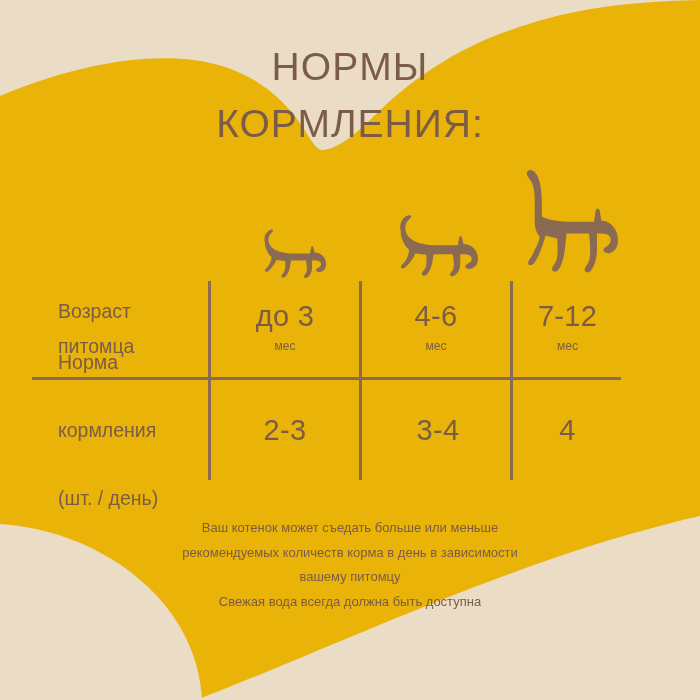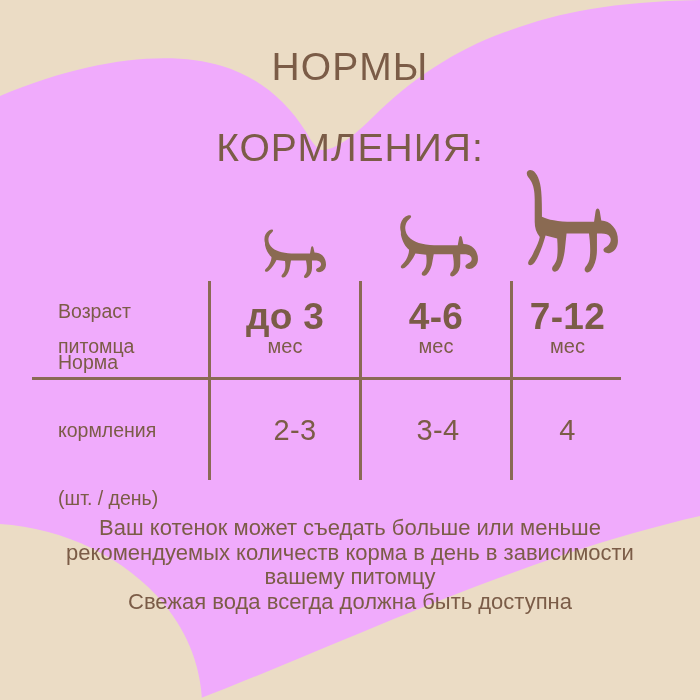--- a/index.html
+++ b/index.html
@@ -10,21 +10,21 @@
     width: 700px;
     height: 700px;
     background: #ffffff;
     font-family: "Liberation Sans", sans-serif;
     overflow: hidden;
   }
   #poster {
     position: relative;
     width: 700px;
     height: 700px;
-    background: #f0abfc;
+    background: #eab308;
     overflow: hidden;
   }
 
   
   .bg-layer {
     position: absolute;
     inset: 0;
     width: 700px;
     height: 700px;
     pointer-events: none;
@@ -44,21 +44,20 @@
     font-family: "Liberation Sans", sans-serif;
     font-size: 39px;
     line-height: 57px;
     letter-spacing: 1.2px;
     font-weight: 400;
     color: #7b5c47;
     text-transform: uppercase;
   }
   .title-line.l2 {
     letter-spacing: 1.0px;
-    margin-top: 24px;
   }
 
   
   .cats-row {
     position: absolute;
     left: 0;
     top: 150px;
     width: 700px;
     height: 132px;
     z-index: 4;
@@ -99,28 +98,28 @@
   .cell.left   { align-items: flex-start; text-align: left; }
 
   .rowlabel {
     font-size: 19.5px;
     line-height: 27px;
     color: #7b5c47;
     font-weight: 400;
     white-space: nowrap;
   }
   .bigval {
-    font-size: 37px;
+    font-size: 29px;
     line-height: 33px;
     color: #7b5c47;
-    font-weight: 700;
+    font-weight: 400;
     letter-spacing: 0.3px;
   }
   .smallval {
-    font-size: 20px;
+    font-size: 12px;
     line-height: 26px;
     color: #7b5c47;
     font-weight: 400;
   }
   .countval {
     font-size: 29px;
     line-height: 34px;
     color: #7b5c47;
     font-weight: 400;
     letter-spacing: 0.3px;
@@ -130,21 +129,21 @@
   .footnote {
     position: absolute;
     left: 0;
     top: 516px;
     width: 700px;
     text-align: center;
     z-index: 5;
   }
   .footnote-line {
     display: block;
-    font-size: 22px;
+    font-size: 13px;
     line-height: 24.5px;
     color: #7b5c47;
     font-weight: 400;
   }
 </style>
 </head>
 <body>
 
 <div id="poster">
 
@@ -262,21 +261,21 @@
       <span class="bigval">7-12</span>
       <span class="smallval">мес</span>
     </div>
 
     <div class="cell left" style="left:26px; top:99px; width:160px; height:100px;gap:41px;">
       <span class="rowlabel">Норма</span>
       <span class="rowlabel">кормления</span>
       <span class="rowlabel">(шт. / день)</span>
     </div>
 
-    <div class="cell center" style="left:179px; top:99px; width:148px; height:100px;margin-left:10px;">
+    <div class="cell center" style="left:179px; top:99px; width:148px; height:100px;">
       <span class="countval">2-3</span>
     </div>
 
     <div class="cell center" style="left:330px; top:99px; width:152px; height:100px;">
       <span class="countval">3-4</span>
     </div>
 
     <div class="cell center" style="left:481px; top:99px; width:109px; height:100px;">
       <span class="countval">4</span>
     </div>

